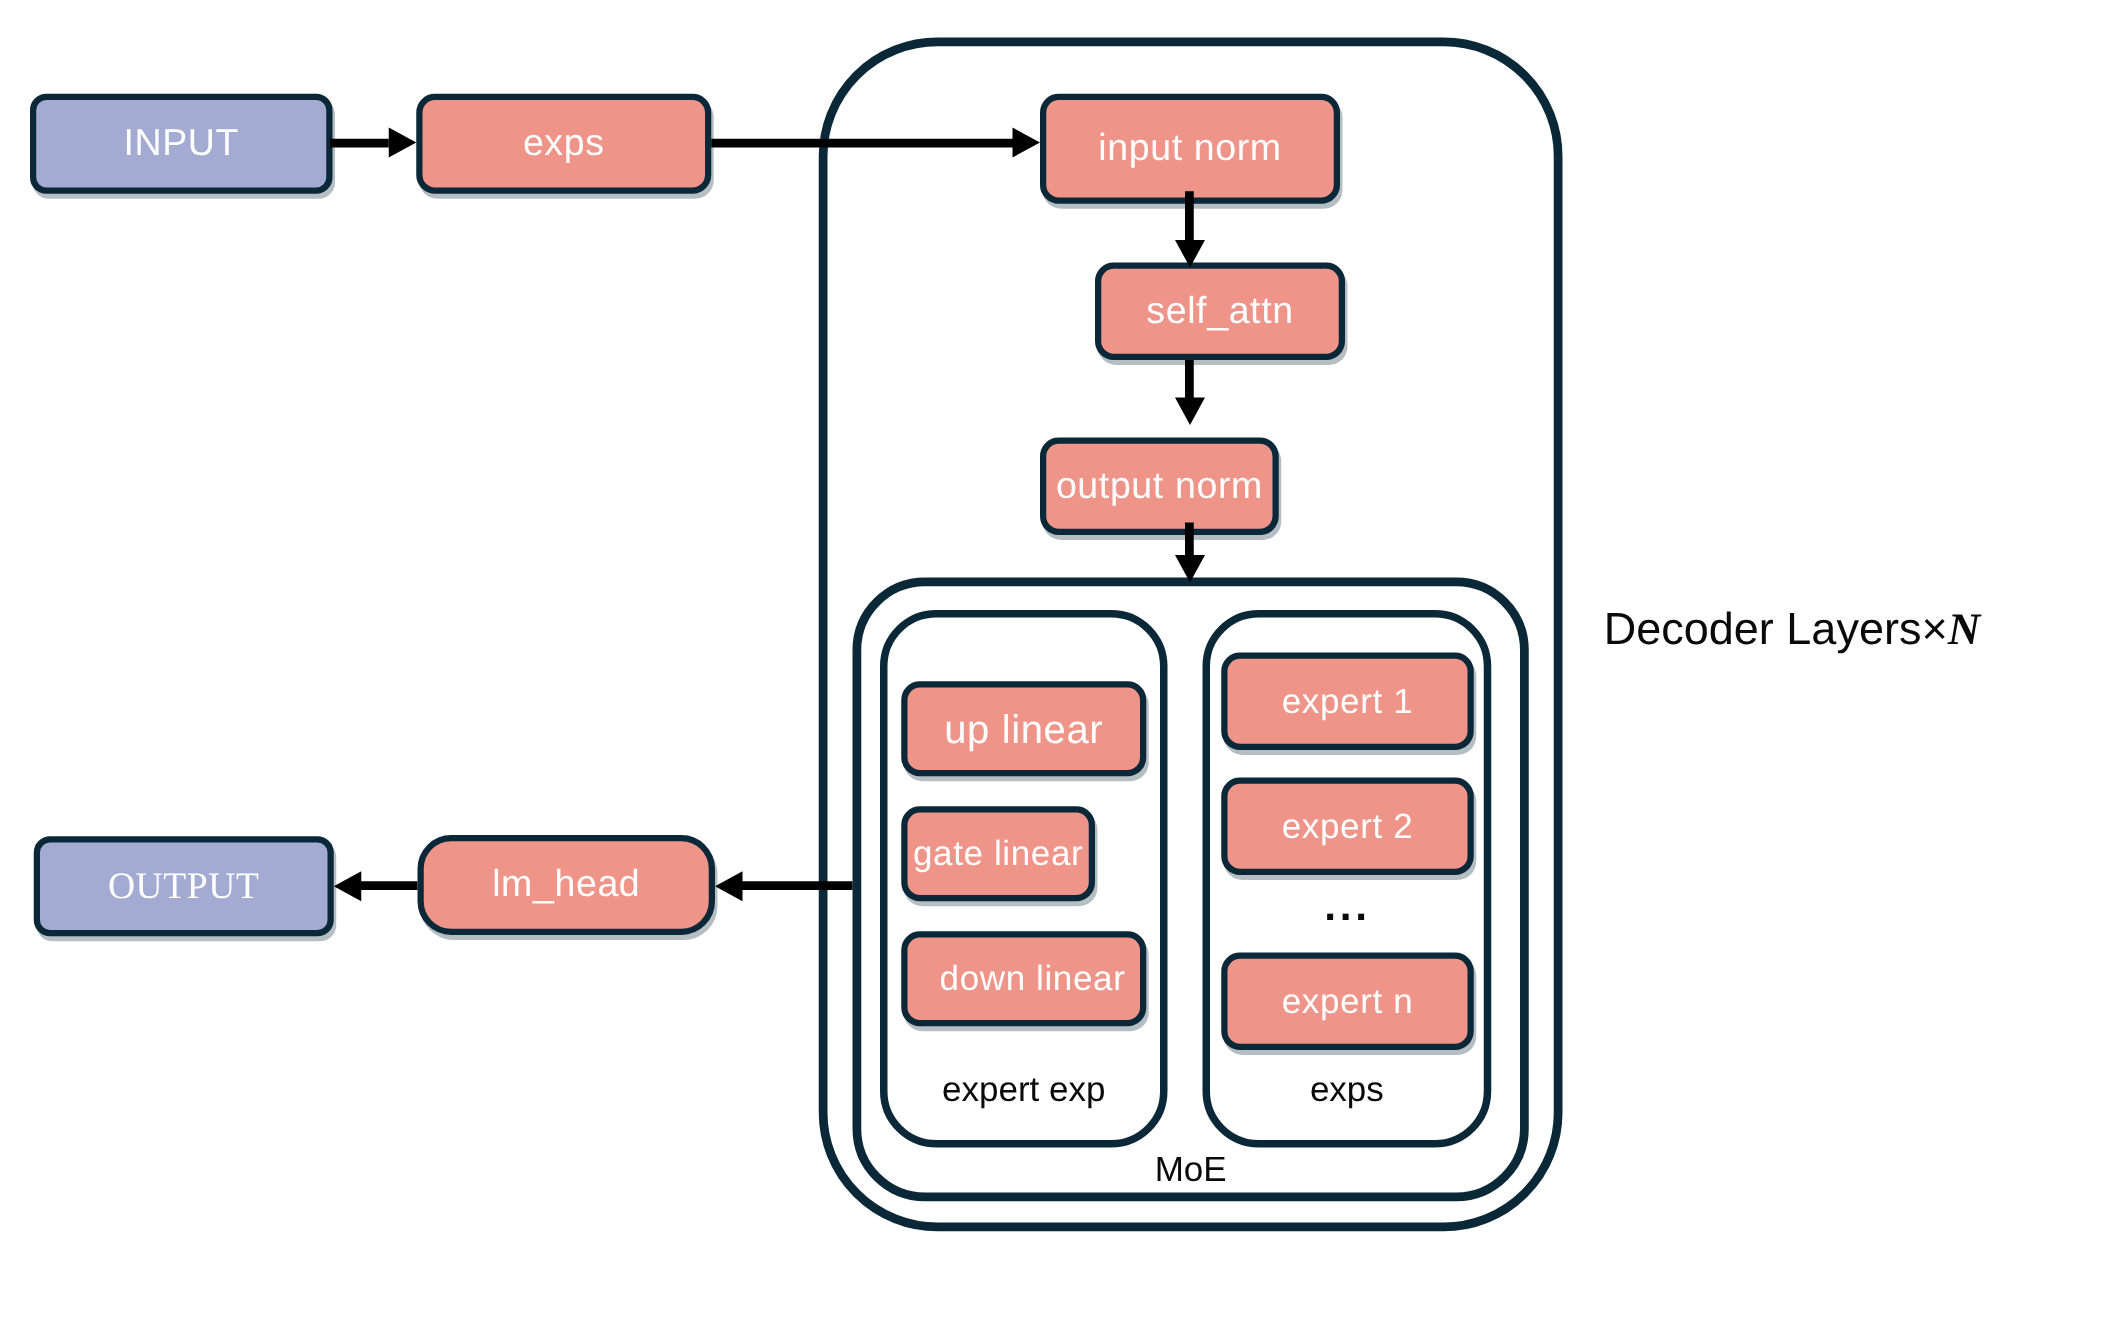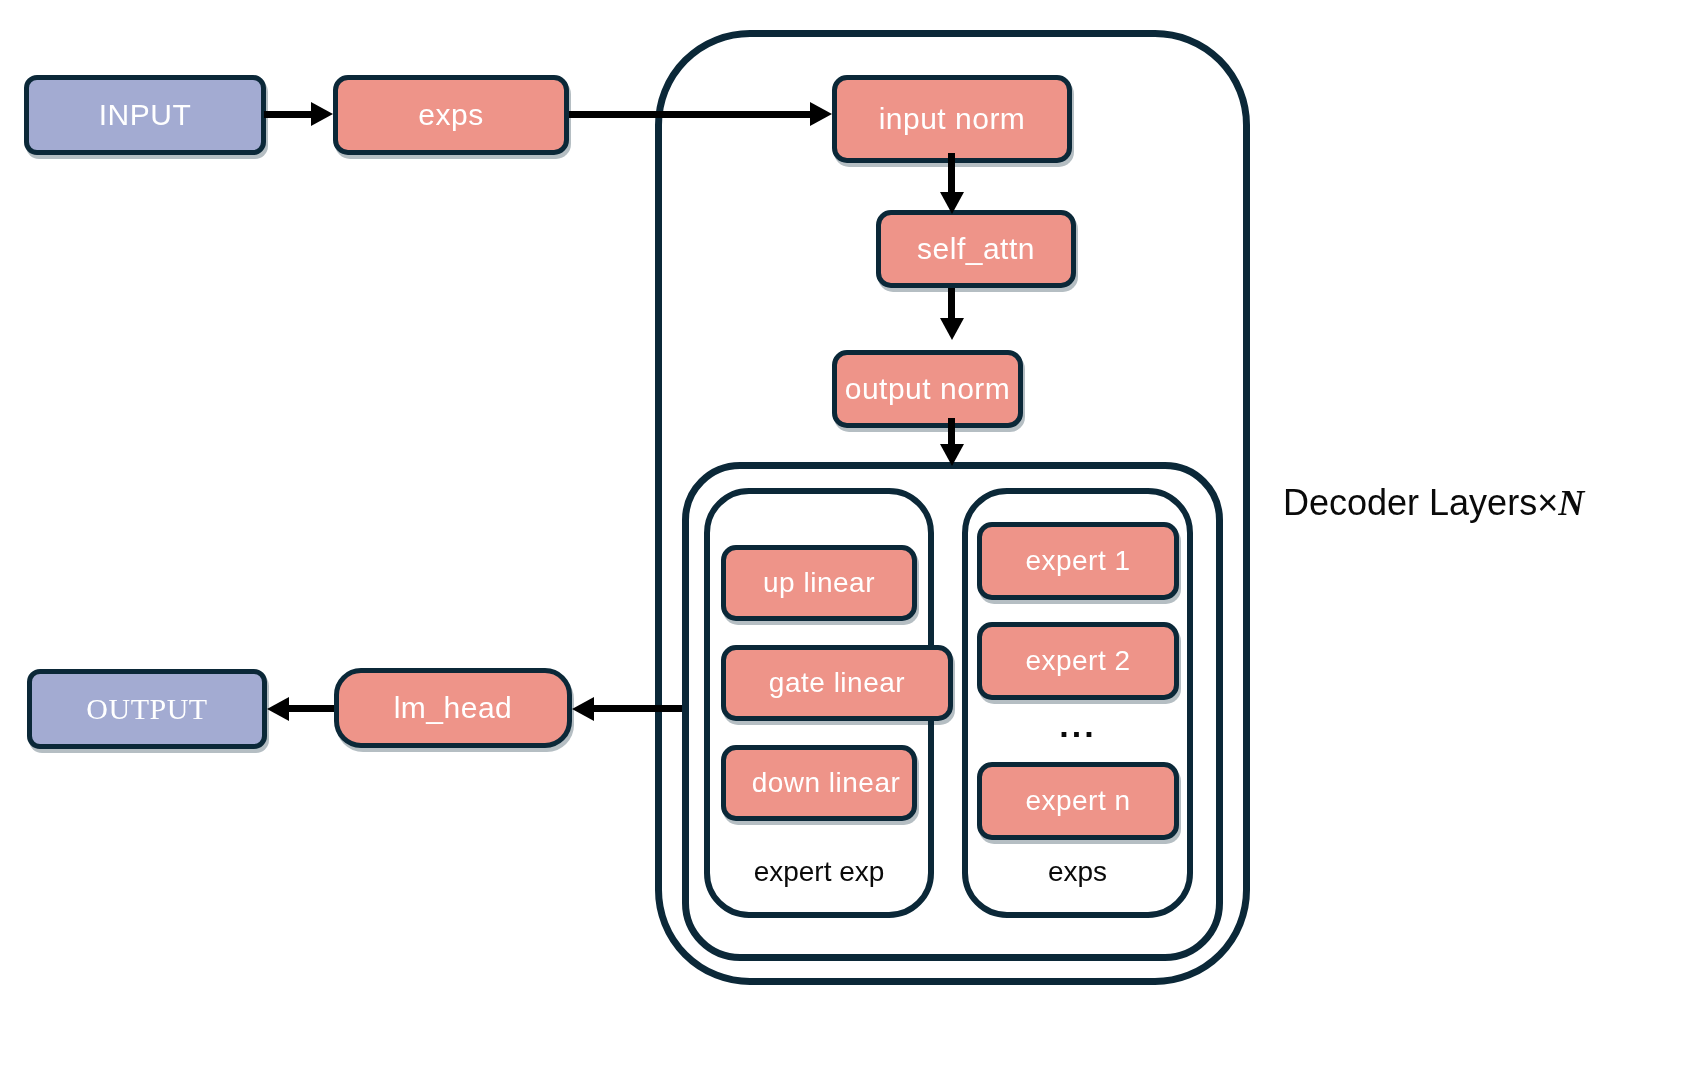--- a/index.html
+++ b/index.html
@@ -52,22 +52,22 @@
     box-shadow: 2px 4px 0 rgba(11, 40, 56, 0.30);
   }
   .io  { background: var(--io-fill); border-radius: 13px; }
   .mod { background: var(--module-fill); }
 
   .b-input       { left: 24px;  top: 75px;  width: 242px; height: 80px; }
   .b-embd        { left: 333px; top: 75px;  width: 236px; height: 80px; }
   .b-input-norm  { left: 832px; top: 75px;  width: 240px; height: 88px; }
   .b-self-attn   { left: 852px; top: 210px; width: 200px; height: 78px; margin-left: 24px; }
   .b-output-norm { left: 832px; top: 350px; width: 191px; height: 78px; }
-  .b-up-linear   { left: 721px; top: 545px; width: 196px; height: 76px; font-size: 28px; }
-  .b-gate-linear { left: 721px; top: 645px; width: 232px; height: 76px; font-size: 28px; }
+  .b-up-linear   { left: 721px; top: 545px; width: 196px; height: 76px; font-size: 32px; }
+  .b-gate-linear { left: 721px; top: 645px; width: 155px; height: 76px; font-size: 28px; }
   .b-down-linear { left: 721px; top: 745px; width: 196px; height: 76px; font-size: 28px; padding-left: 14px; }
   .b-expert-1    { left: 977px; top: 522px; width: 202px; height: 78px; font-size: 28px; }
   .b-expert-2    { left: 977px; top: 622px; width: 202px; height: 78px; font-size: 28px; }
   .b-expert-n    { left: 977px; top: 762px; width: 202px; height: 78px; font-size: 28px; }
   .b-output      { left: 27px;  top: 669px; width: 240px; height: 80px; font-family: Liberation Serif, serif; }
   .b-lm-head     { left: 334px; top: 668px; width: 238px; height: 80px; border-radius: 27px; }
 
   
   .lbl {
     position: absolute;
@@ -110,20 +110,21 @@
 <div class="canvas">
 
   <div class="container decoder-container"></div>
   <div class="container moe-container"></div>
   <div class="container sub-container shared-container"></div>
   <div class="container sub-container exps-container"></div>
 
   <div class="decoder-label"><span>Decoder Layers×</span><span class="mult-n">N</span></div>
   <div class="lbl shared-label">expert exp</div>
   <div class="lbl exps-label">exps</div>
+  <div class="lbl moe-label">MoE</div>
   <div class="lbl ellipsis-label">...</div>
 
   <div class="box io  b-input">INPUT</div>
   <div class="box mod b-embd">exps</div>
   <div class="box mod b-input-norm">input norm</div>
   <div class="box mod b-self-attn">self_attn</div>
   <div class="box mod b-output-norm">output norm</div>
   <div class="box mod b-up-linear">up linear</div>
   <div class="box mod b-gate-linear">gate linear</div>
   <div class="box mod b-down-linear">down linear</div>

